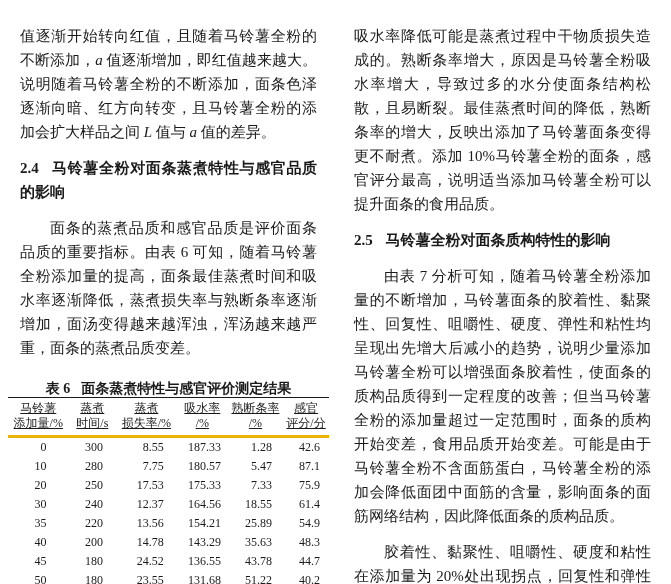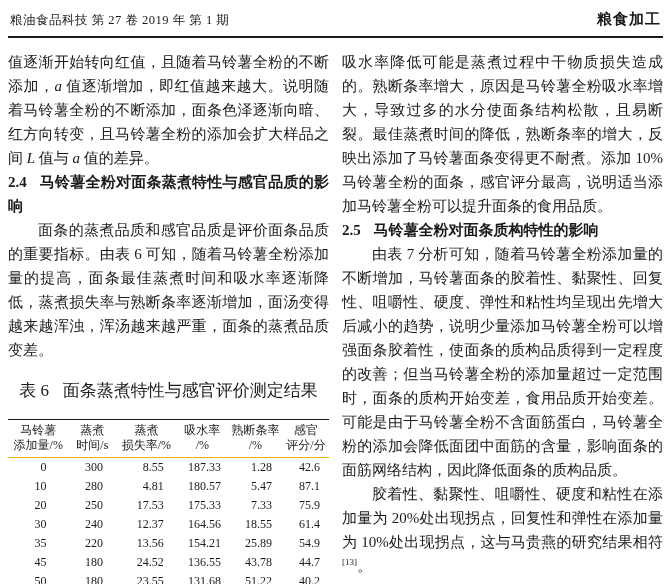--- a/index.html
+++ b/index.html
@@ -43,55 +43,55 @@
     display: flex;
     gap: 13px;
     margin-top: 12px;
   }
   .col {
     width: 322px;
     font-size: 15px;
     line-height: 24px;
     text-align: justify;
   }
-  .col p { margin: 0; }
+  .col p { margin: 12px; }
   .indent { text-indent: 2em; }
   .heading {
     font-weight: bold;
     margin: 0;
     font-size: 15px;
     line-height: 24px;
     text-align: justify;
   }
   .heading.plain { font-weight: normal; }
   .hnum { margin-right: 0.85em; }
   .it { font-style: italic; }
   sup {
     font-size: 9px;
     line-height: 0;
     vertical-align: super;
   }
   
   .tablewrap { margin-top: 20px; }
   .table-caption {
     text-align: center;
-    font-weight: normal;
-    font-size: 17px;
+    font-weight: bold;
+    font-size: 14px;
     line-height: 17px;
-    margin-bottom: 20px;
+    margin-bottom: 0;
   }
   .table-caption .tlabel { margin-right: 0.8em; }
   table {
     width: 100%;
     border-collapse: collapse;
     border-top: 1.5px solid #1a1a1a;
     border-bottom: 1.5px solid #1a1a1a;
     font-size: 12px;
   }
-  thead tr { border-bottom: 1px solid #eab308; }
+  thead tr { border-bottom: 3px solid #eab308; text-decoration: underline; }
   th {
     font-weight: normal;
     text-align: center;
     padding: 3px 0 4px 0;
     line-height: 15px;
     font-size: 12px;
   }
   td {
     text-align: right;
     line-height: 19px;
@@ -109,24 +109,20 @@
   td.c2 { padding-right: 13px; }
   td.c3 { padding-right: 7px; }
   td.c4 { padding-right: 11px; }
   td.c5 { padding-right: 9px; }
 </style>
 </head>
 <body>
 
 <div class="page">
 
-  <div class="header">
-    <span class="journal-info">粮油食品科技 第 27 卷 2019 年 第 1 期</span>
-    <span class="section-label">粮食加工</span>
-  </div>
 
   <div class="columns">
 
     <div class="col">
       <p><span>值逐渐开始转向红值，且随着马铃薯全粉的不断添加，</span><span class="it">a</span><span> 值逐渐增加，即红值越来越大。说明随着马铃薯全粉的不断添加，面条色泽逐渐向暗、红方向转变，且马铃薯全粉的添加会扩大样品之间 </span><span class="it">L</span><span> 值与 </span><span class="it">a</span><span> 值的差异。</span></p>
 
       <p class="heading">
         <span class="hnum">2.4</span><span>马铃薯全粉对面条蒸煮特性与感官品质的影响</span>
       </p>
 
@@ -170,21 +166,21 @@
                 <td class="c0">0</td>
                 <td class="c1">300</td>
                 <td class="c2">8.55</td>
                 <td class="c3">187.33</td>
                 <td class="c4">1.28</td>
                 <td class="c5">42.6</td>
               </tr>
               <tr>
                 <td class="c0">10</td>
                 <td class="c1">280</td>
-                <td class="c2">4.81</td>
+                <td class="c2">7.75</td>
                 <td class="c3">180.57</td>
                 <td class="c4">5.47</td>
                 <td class="c5">87.1</td>
               </tr>
               <tr>
                 <td class="c0">20</td>
                 <td class="c1">250</td>
                 <td class="c2">17.53</td>
                 <td class="c3">175.33</td>
                 <td class="c4">7.33</td>
@@ -200,20 +196,28 @@
               </tr>
               <tr>
                 <td class="c0">35</td>
                 <td class="c1">220</td>
                 <td class="c2">13.56</td>
                 <td class="c3">154.21</td>
                 <td class="c4">25.89</td>
                 <td class="c5">54.9</td>
               </tr>
               <tr>
+                <td class="c0">40</td>
+                <td class="c1">200</td>
+                <td class="c2">14.78</td>
+                <td class="c3">143.29</td>
+                <td class="c4">35.63</td>
+                <td class="c5">48.3</td>
+              </tr>
+              <tr>
                 <td class="c0">45</td>
                 <td class="c1">180</td>
                 <td class="c2">24.52</td>
                 <td class="c3">136.55</td>
                 <td class="c4">43.78</td>
                 <td class="c5">44.7</td>
               </tr>
               <tr>
                 <td class="c0">50</td>
                 <td class="c1">180</td>

